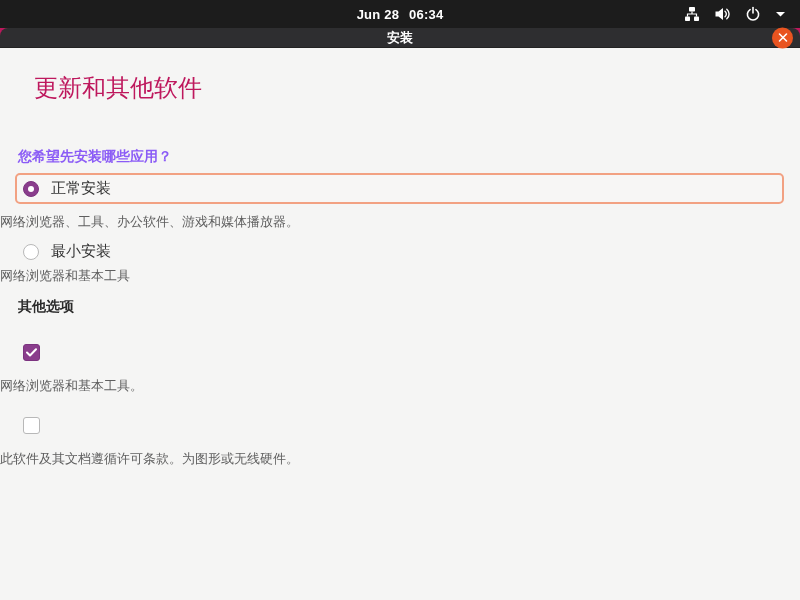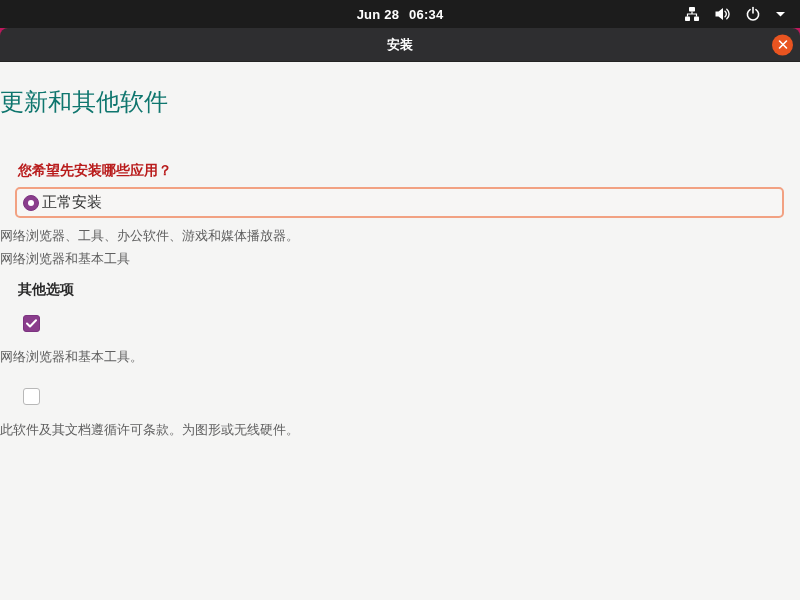--- a/index.html
+++ b/index.html
@@ -34,21 +34,21 @@
     display: flex;
     align-items: center;
     gap: 14px;
     padding: 0 8px;
   }
   .tray svg { display: block; }
 
   
   .titlebar-row {
     position: relative;
-    height: 34px;
+    height: 20px;
     background: #be185d; 
   }
   .titlebar {
     position: absolute;
     inset: 0;
     background: #2e2e30;
     border-radius: 8px 8px 0 0;
     border-bottom: 1px solid #232323;
     display: flex;
     align-items: center;
@@ -73,53 +73,53 @@
     display: flex;
     align-items: center;
     justify-content: center;
     cursor: pointer;
   }
 
   
   .content { padding-top: 24px; }
 
   h1.page-heading {
-    margin-left: 0;
+    margin-left: 34px;
     font-size: 24px;
     font-weight: 400;
-    color: #0f766e;
+    color: #be185d;
     line-height: 32px;
   }
 
   .question {
     margin: 42px 0 0 18px;
     font-size: 14px;
     font-weight: bold;
-    color: #b91c1c;
+    color: #8b5cf6;
     line-height: 20px;
   }
 
   .option-row {
     display: flex;
     align-items: center;
     margin: 0 16px 0 15px;
     border: 2px solid transparent;
     border-radius: 5px;
     padding: 3px 6px;
     min-height: 31px;
   }
   .option-row.focused {
     border-color: #f2a182;
     background: #f7f6f5;
     margin-top: 7px;
   }
   .option-label {
     font-size: 15px;
     color: #333333;
-    margin-left: 3px;
+    margin-left: 12px;
     text-align: right;
   }
 
   .radio {
     width: 16px; height: 16px;
     border-radius: 50%;
     flex: 0 0 16px;
     position: relative;
   }
   .radio.checked { background: #8a3d8c; border: 1px solid #7c3380; }
@@ -146,21 +146,21 @@
   .checkbox.unchecked { background: #ffffff; border: 1px solid #b8b8b8; }
 
   .desc {
     font-size: 13px;
     color: #5f5f5f;
     line-height: 18px;
   }
   .desc.d1 { margin-top: 9px; }
 
   .section-heading {
-    margin: 11px 0 4px 18px;
+    margin: 11px 0 16px 18px;
     font-size: 14px;
     font-weight: bold;
     color: #2b2b2b;
     line-height: 20px;
   }
 
   .gap-sm  { height: 5px; }
   .gap-lg  { height: 15px; }
 </style>
 </head>
@@ -219,20 +219,24 @@
   <div class="question">您希望先安装哪些应用？</div>
 
   <div class="option-row focused">
     <span class="radio checked"></span>
     <span class="option-label">正常安装</span>
   </div>
   <div class="desc d1">网络浏览器、工具、办公软件、游戏和媒体播放器。</div>
 
   <div class="gap-sm"></div>
 
+  <div class="option-row">
+    <span class="radio unchecked"></span>
+    <span class="option-label">最小安装</span>
+  </div>
   <div class="desc">网络浏览器和基本工具</div>
 
   <div class="section-heading">其他选项</div>
 
   <div class="gap-sm"></div>
 
   <div class="option-row">
     <span class="checkbox checked">
       <svg width="11" height="9" viewBox="0 0 11 9">
         <path d="M1 4.5 L4 7.5 L10 1.2" stroke="#fff" stroke-width="2" fill="none" stroke-linecap="round" stroke-linejoin="round"></path>

